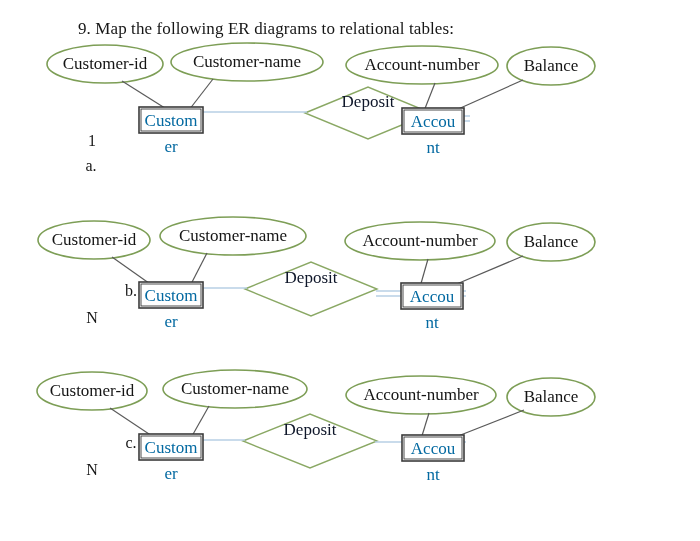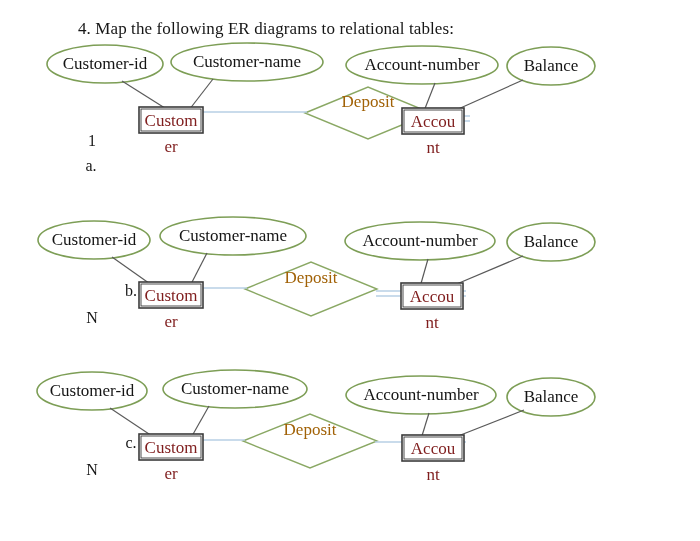--- a/index.html
+++ b/index.html
@@ -63,32 +63,32 @@
   .attr-label.key {
     text-decoration-thickness: 1.5px;
     text-underline-offset: 1.5px;
   }
 
   .entity-label {
     position: absolute;
     font-size: 17px;
     line-height: 19px;
     white-space: nowrap;
-    color: #7f1d1d;
+    color: #0369a1;
     text-align: center;
     transform: translate(-50%, 0);
     width: 61px;
   }
 
   .rel-label {
     position: absolute;
     font-size: 17px;
     line-height: 18px;
     white-space: nowrap;
-    color: #a16207;
+    color: #0f172a;
     transform: translate(-50%, -50%);
   }
 
   .card-label {
     position: absolute;
     font-size: 16px;
     line-height: 17px;
     white-space: nowrap;
     color: #161616;
     transform: translate(-50%, -50%);
@@ -101,21 +101,21 @@
     white-space: nowrap;
     color: #161616;
     transform: translate(-50%, -50%);
   }
 </style>
 </head>
 <body>
 
 <div id="page">
 
-  <div class="question-title">4. Map the following ER diagrams to relational tables:</div>
+  <div class="question-title">9. Map the following ER diagrams to relational tables:</div>
 
   <div class="er-diagram" style="top:42px;">
     <svg class="er-svg" viewBox="0 0 700 160">
 
       <ellipse cx="105" cy="22" rx="58" ry="19" fill="#ffffff" stroke="#7d9e56" stroke-width="1.6"></ellipse>
       <ellipse cx="247" cy="20" rx="76" ry="19" fill="#ffffff" stroke="#7d9e56" stroke-width="1.6"></ellipse>
       <ellipse cx="422" cy="23" rx="76" ry="19" fill="#ffffff" stroke="#7d9e56" stroke-width="1.6"></ellipse>
       <ellipse cx="551" cy="24" rx="44" ry="19" fill="#ffffff" stroke="#7d9e56" stroke-width="1.6"></ellipse>
 
       <line x1="122" y1="39" x2="168" y2="68" stroke="#5a5a5a" stroke-width="1.2"></line>

